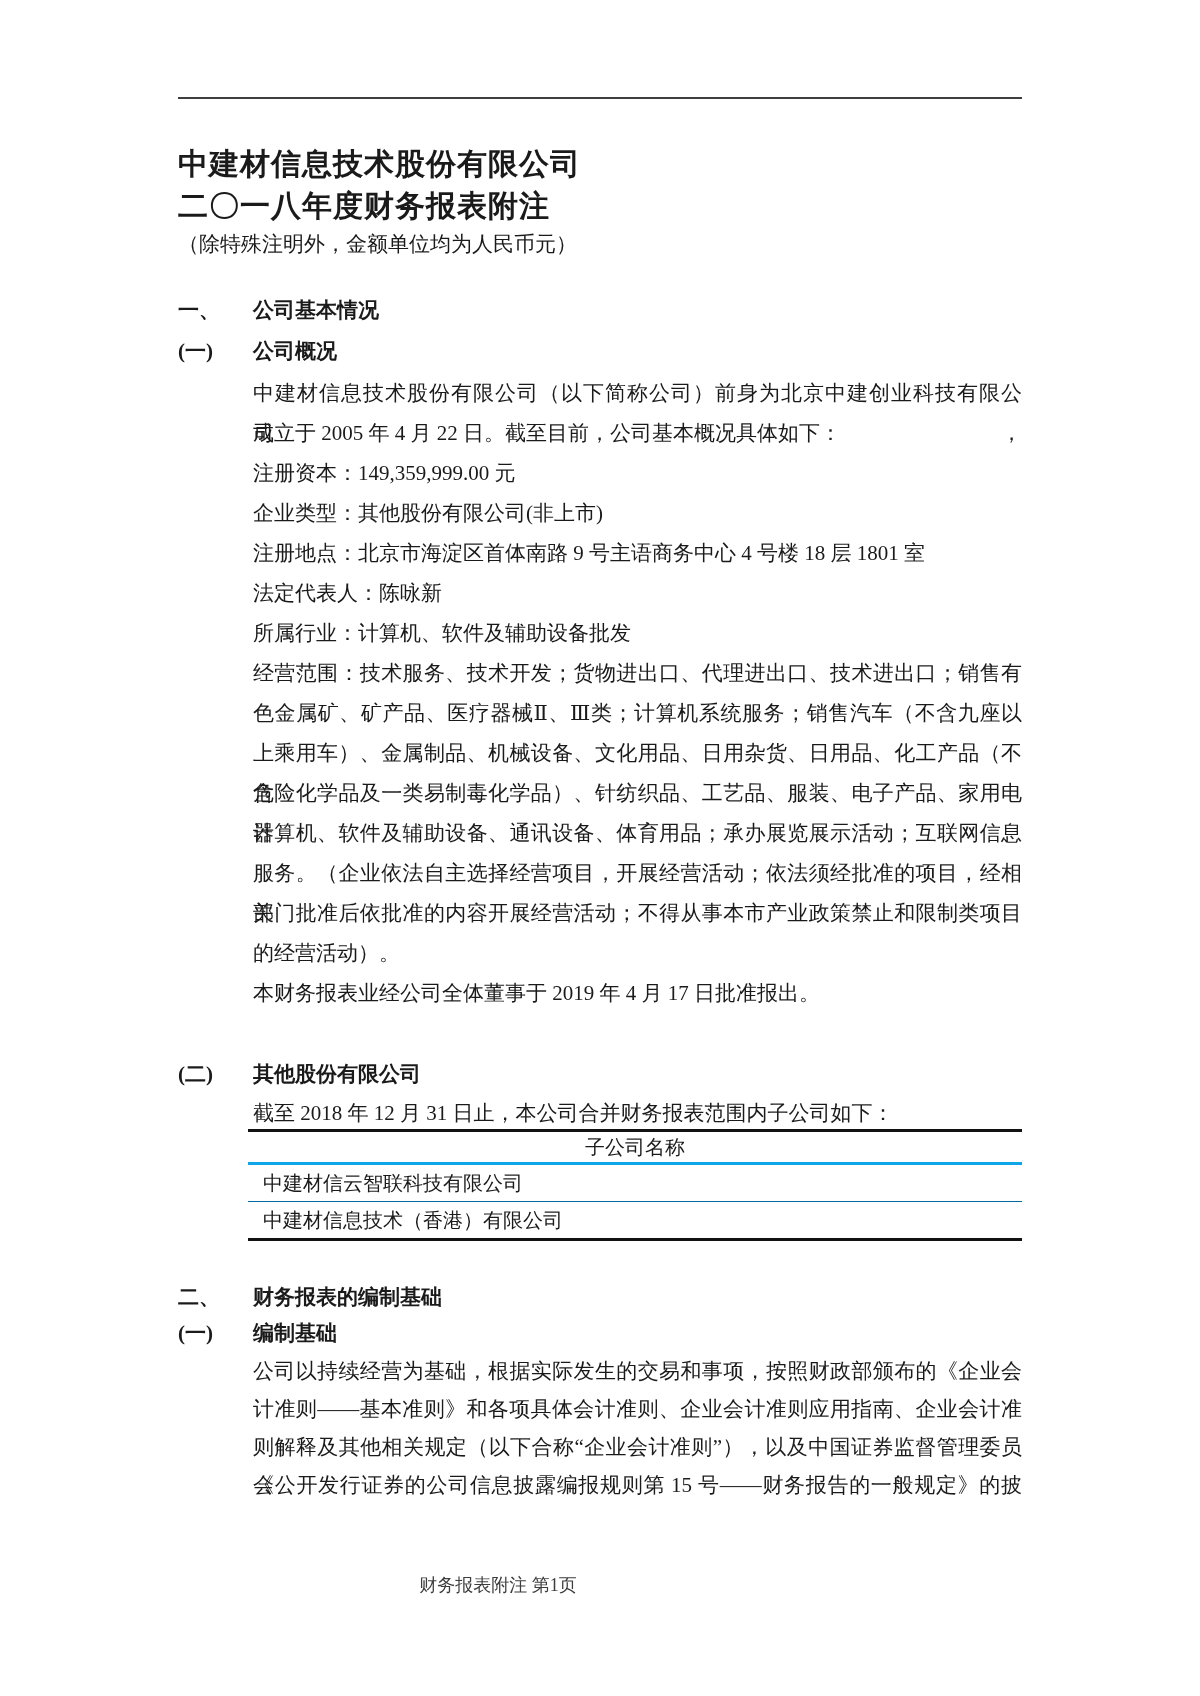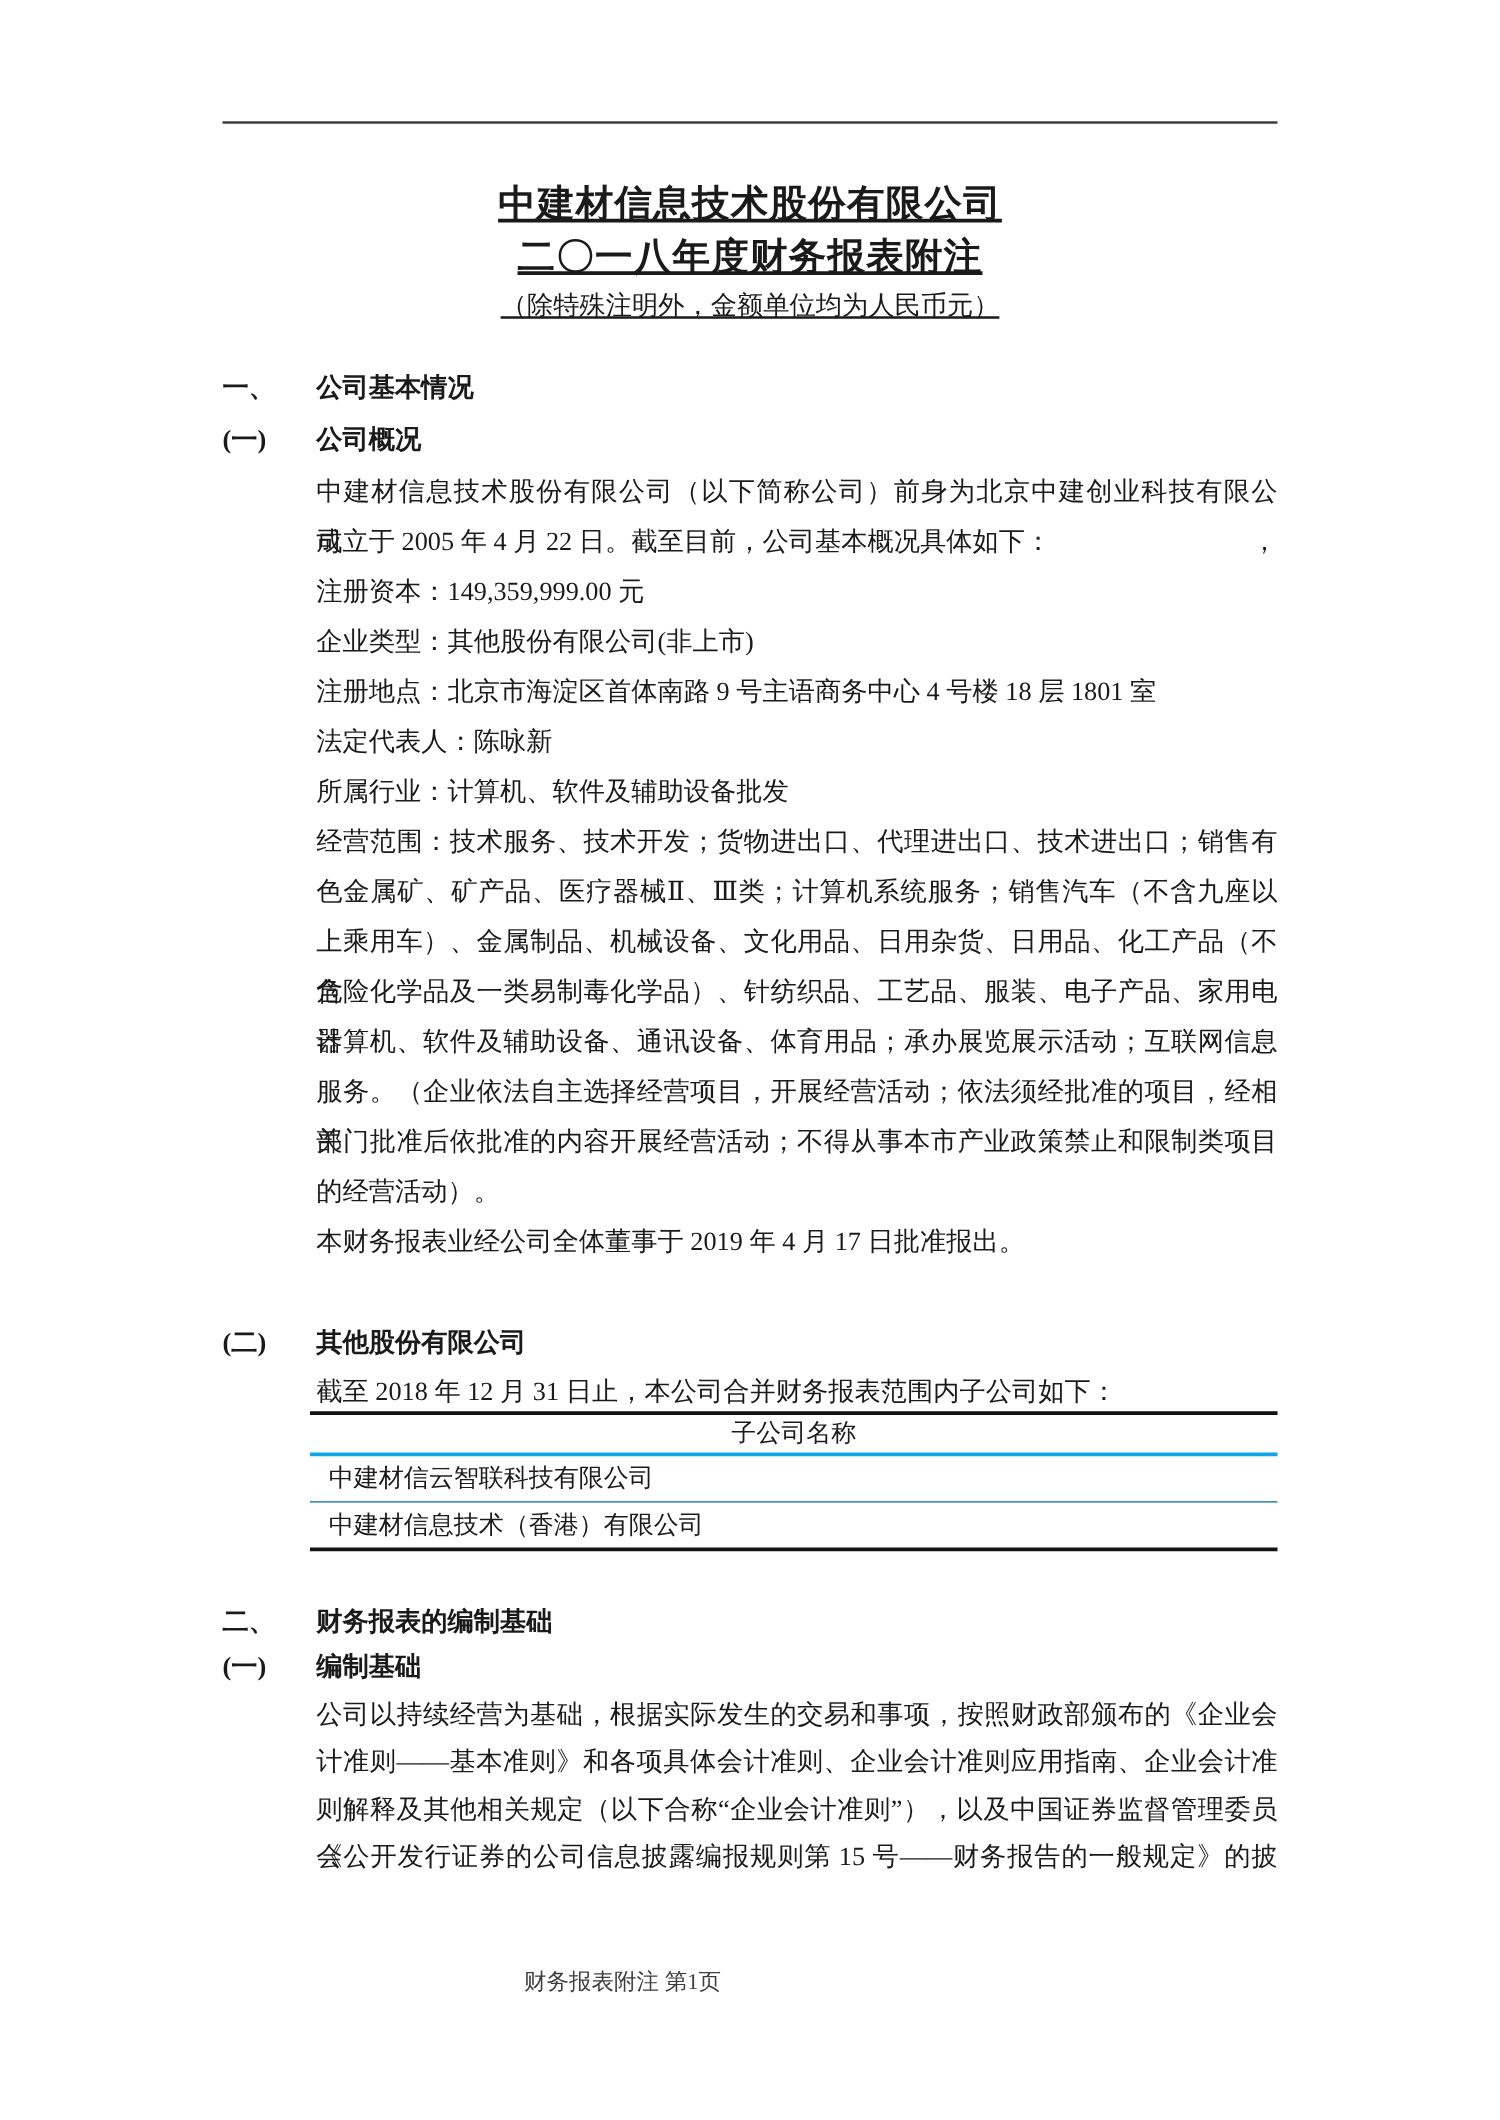--- a/index.html
+++ b/index.html
@@ -19,22 +19,21 @@
     top: 97px;
     width: 844px;
     height: 2px;
     background: #3f3f3f;
   }
   .title-block {
     position: absolute;
     left: 178px;
     top: 143px;
     width: 844px;
-    text-align: center;
-    text-decoration: underline;
+    text-align: left;
   }
   .title-line {
     font-size: 30px;
     font-weight: 700;
     line-height: 42px;
     letter-spacing: 1px;
     white-space: nowrap;
   }
   .subtitle-line {
     font-size: 21px;

